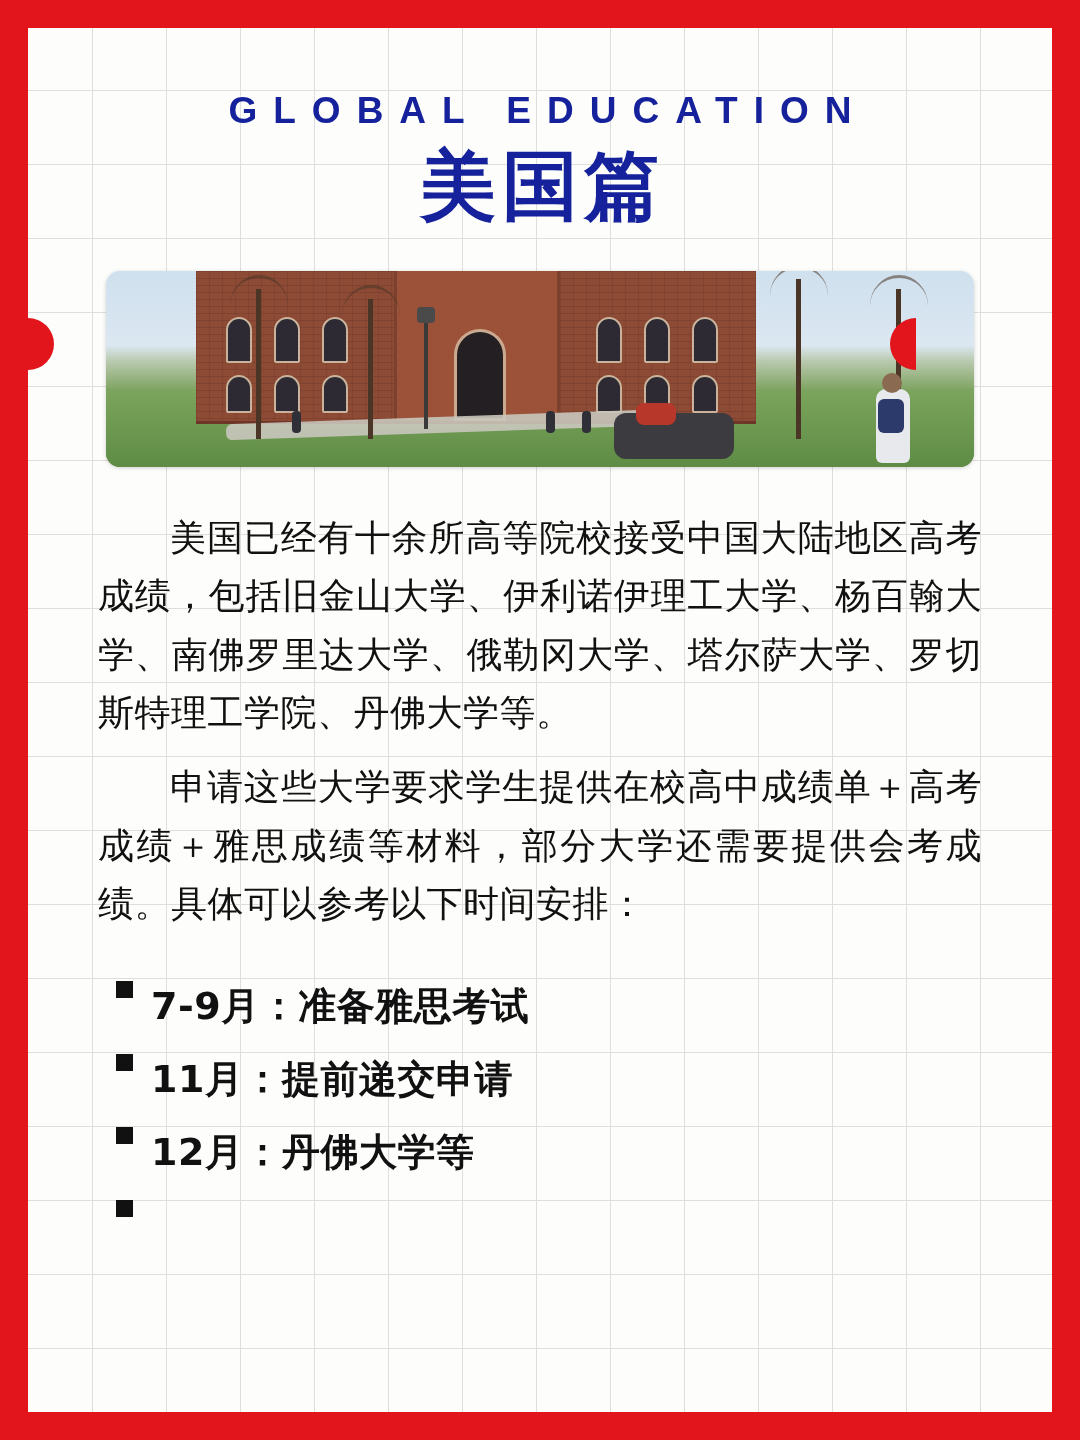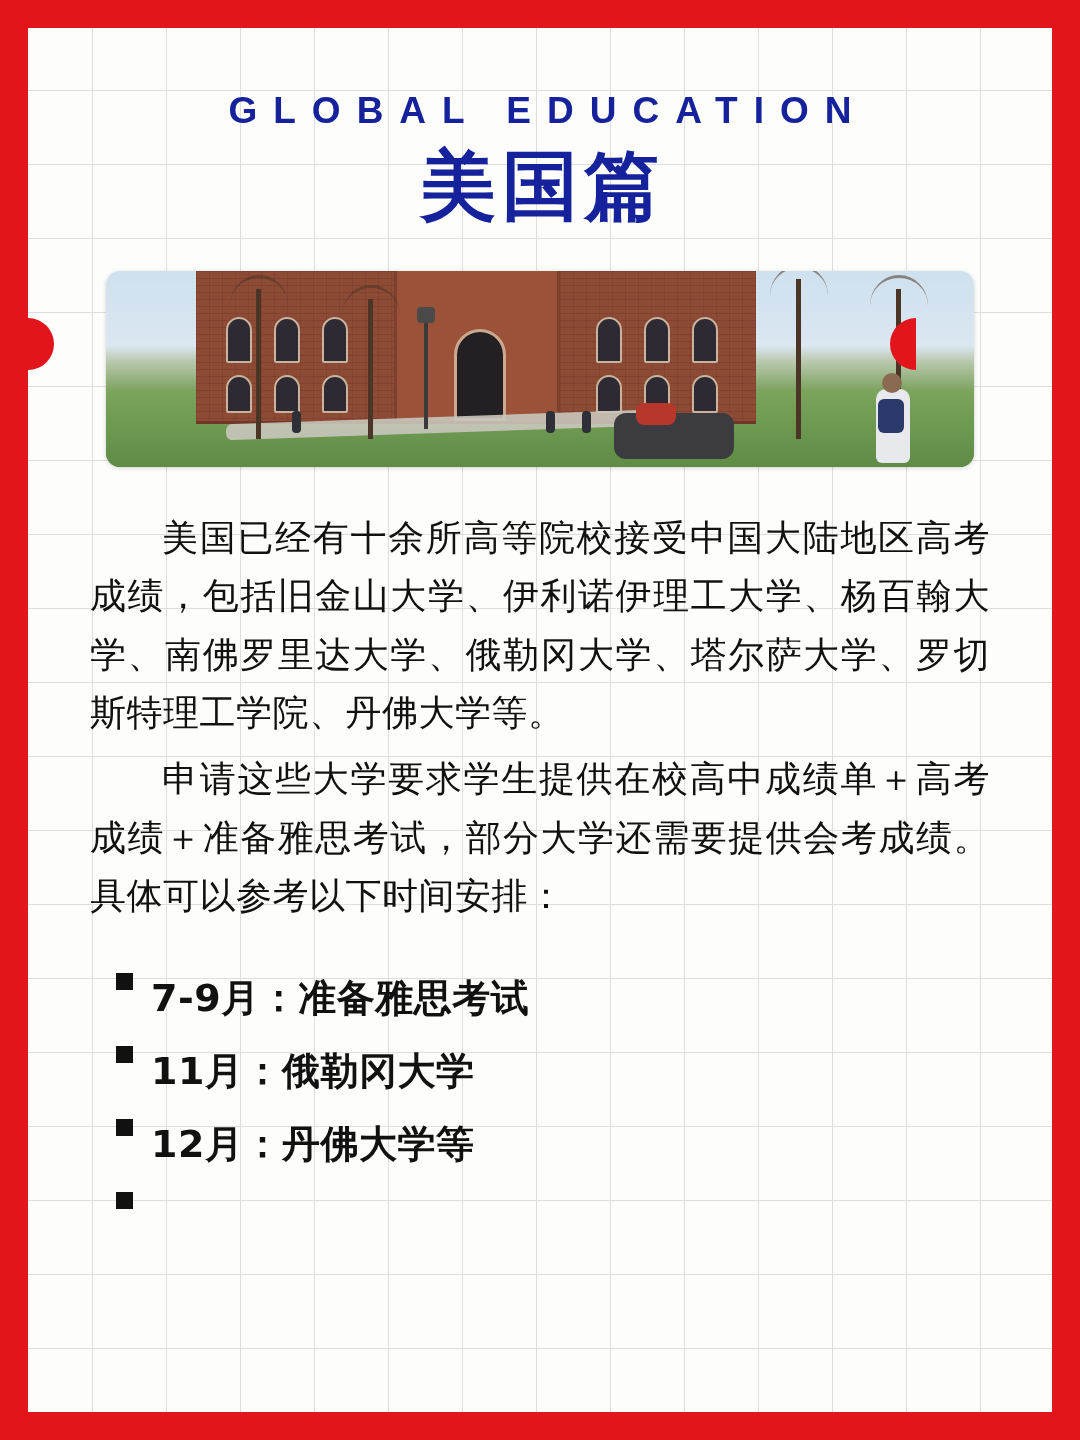--- a/index.html
+++ b/index.html
@@ -256,21 +256,21 @@
   .body {
     margin: 42px 54px 0 54px;
     color: #111;
     font-family: "DejaVu Sans", sans-serif;
     font-size: 36px;
     line-height: 1.62;
     letter-spacing: .5px;
     text-align: justify;
   }
   .body p {
-    margin: 8px;
+    margin: 16px;
     text-indent: 2em;
   }
   .body p + p {
     margin-top: 4px;
   }
 
   
   .list {
     margin: 48px 0 0 88px;
     padding: 0;
@@ -330,31 +330,31 @@
         <div class="person" style="left:186px;"></div>
         <div class="person" style="left:440px;"></div>
         <div class="person" style="left:476px;"></div>
         <div class="bike-blob"></div>
         <div class="student-right"></div>
       </div>
     </div>
 
     <div class="body">
       <p>美国已经有十余所高等院校接受中国大陆地区高考成绩，包括旧金山大学、伊利诺伊理工大学、杨百翰大学、南佛罗里达大学、俄勒冈大学、塔尔萨大学、罗切斯特理工学院、丹佛大学等。</p>
-      <p>申请这些大学要求学生提供在校高中成绩单＋高考成绩＋准备雅思考试，部分大学还需要提供会考成绩。具体可以参考以下时间安排：</p>
+      <p>申请这些大学要求学生提供在校高中成绩单＋高考成绩＋雅思成绩等材料，部分大学还需要提供会考成绩。具体可以参考以下时间安排：</p>
     </div>
 
     <ul class="list">
       <li>
         <span class="bullet"></span>
         <span>7-9月：准备雅思考试</span>
       </li>
       <li>
         <span class="bullet"></span>
-        <span>11月：俄勒冈大学</span>
+        <span>11月：提前递交申请</span>
       </li>
       <li>
         <span class="bullet"></span>
         <span>12月：丹佛大学等</span>
       </li>
       <li>
         <span class="bullet"></span>
       </li>
     </ul>
 

